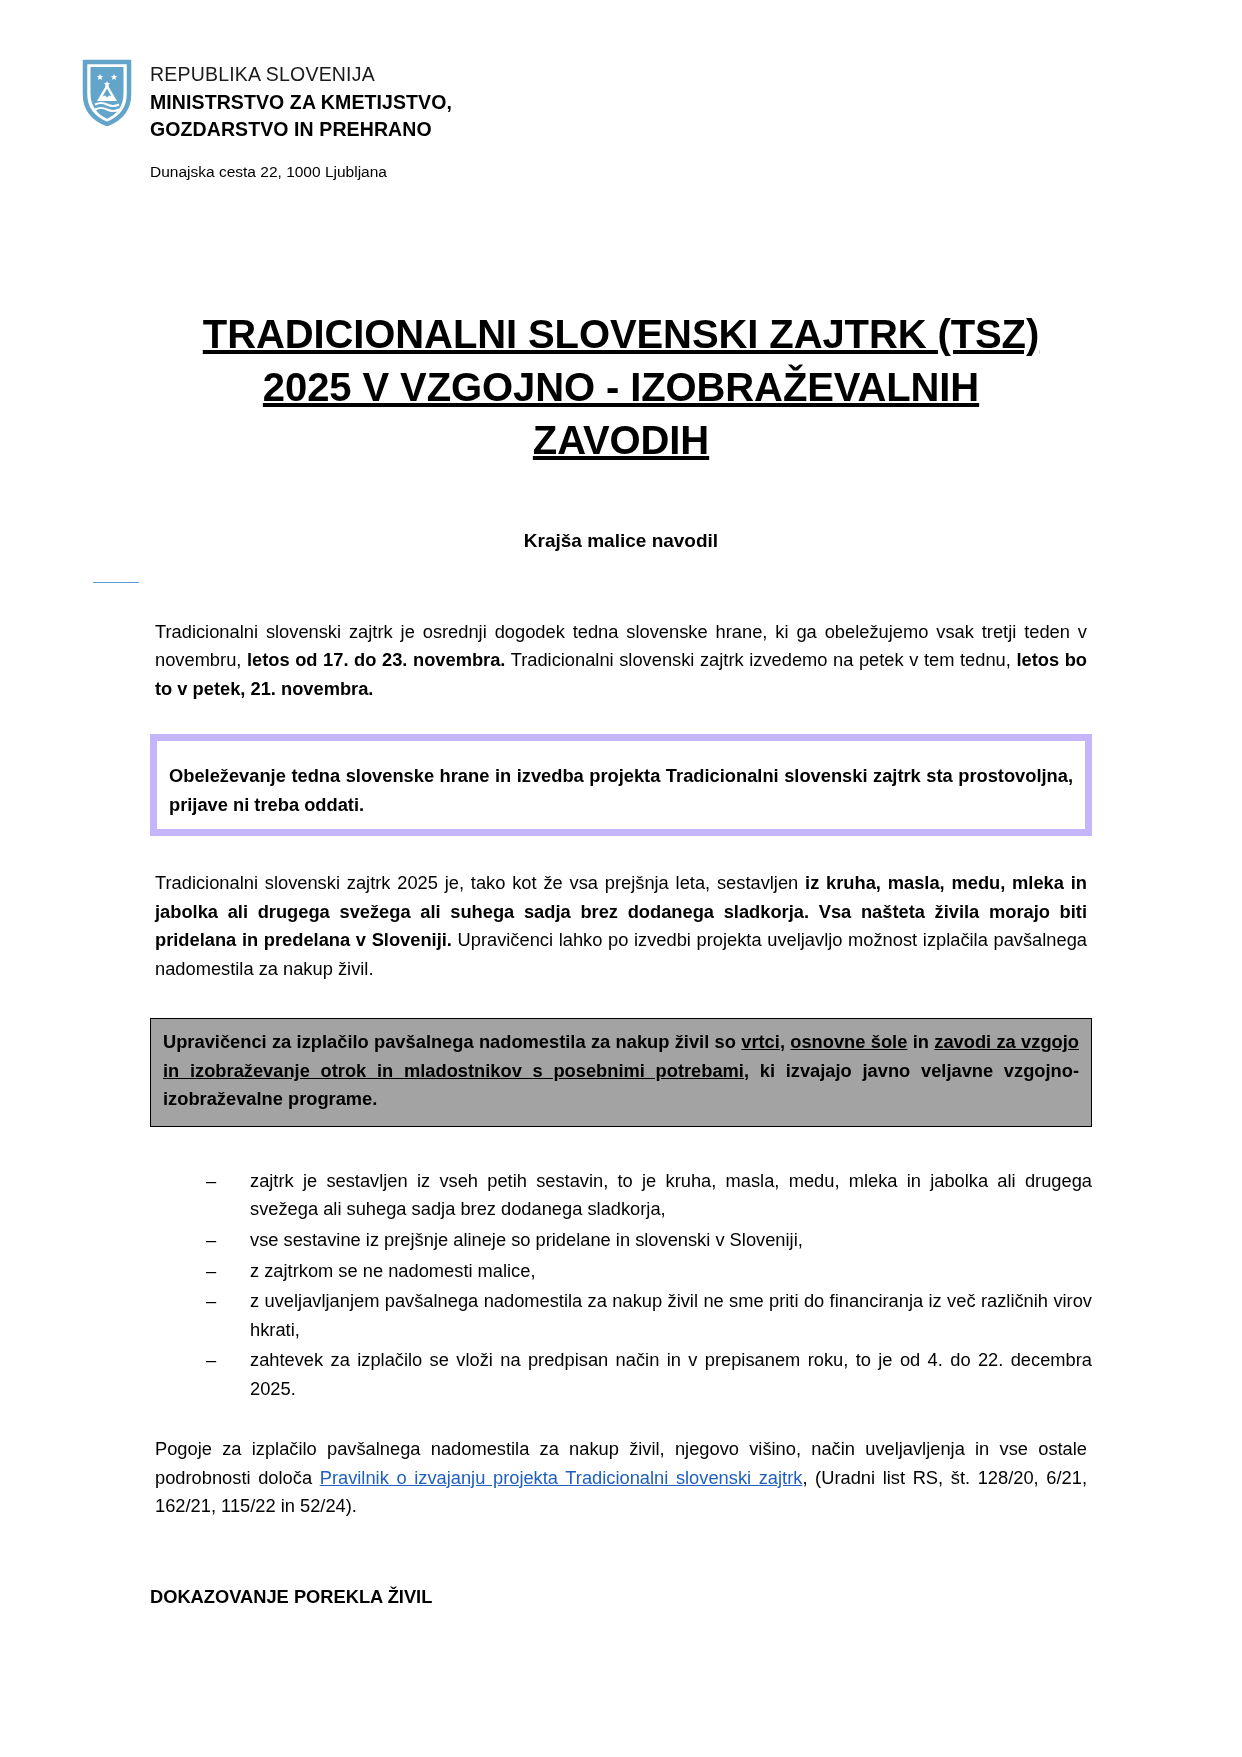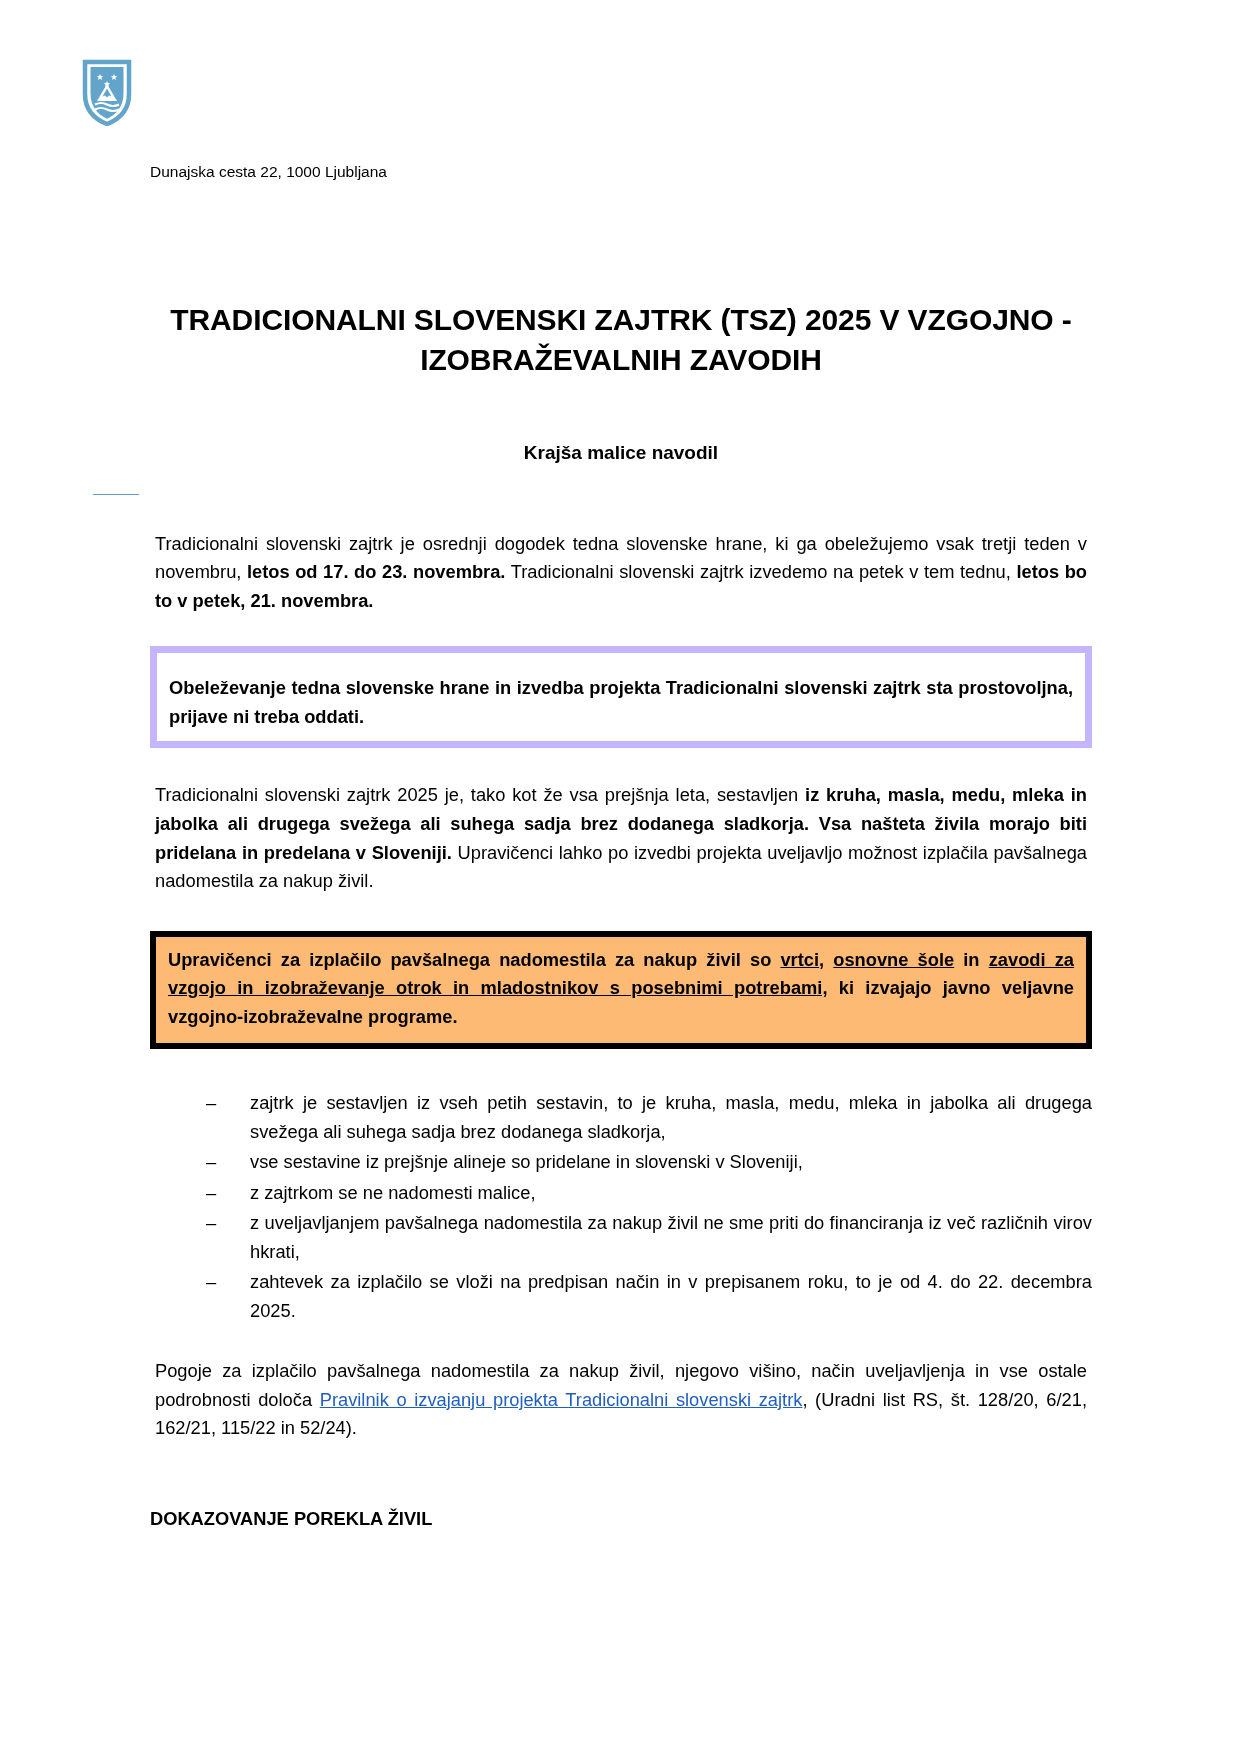--- a/index.html
+++ b/index.html
@@ -74,27 +74,28 @@
 
   
   .content {
     position: absolute;
     left: 150px;
     top: 300px;
     width: 942px;
   }
 
   h1.doc-title {
-    font-size: 30px;
+    font-size: 40px;
     font-weight: 700;
     text-align: center;
     line-height: 1.33;
-    margin: 0;
+    margin: 8px;
     padding: 0 14px;
     letter-spacing: -0.1px;
+    text-decoration: underline;
   }
 
   .subtitle {
     text-align: center;
     font-size: 19px;
     font-weight: 700;
     margin-top: 62px;
   }
   .subtitle-date {
     text-align: center;
@@ -129,22 +130,22 @@
     border: 7px solid #c4b5fd;
     padding: 21px 12px 10px 12px;
     font-size: 18.3px;
     font-weight: 700;
     line-height: 1.56;
     text-align: justify;
     box-sizing: border-box;
   }
 
   .box-green {
-    background: #fdba74;
-    border: 6px solid #000000;
+    background: #a3a3a3;
+    border: 1px solid #000000;
     padding: 9px 12px 12px 12px;
     font-size: 18.3px;
     font-weight: 700;
     line-height: 1.56;
     text-align: justify;
     box-sizing: border-box;
   }
 
   .u { text-decoration: underline; }
   b { font-weight: 700; }
@@ -195,20 +196,25 @@
         <path d="M13 46.5 q6 -3 12 0 q6 3 12 0" fill="none" stroke="#ffffff" stroke-width="2.2"></path>
         <path d="M13 51.5 q6 -3 12 0 q6 3 12 0" fill="none" stroke="#ffffff" stroke-width="2.2"></path>
         <g fill="#ffffff">
           <path d="M18 16 l0.95 2.1 l2.1 0.25 l-1.6 1.45 l0.45 2.2 l-1.9 -1.15 l-1.9 1.15 l0.45 -2.2 l-1.6 -1.45 l2.1 -0.25 Z"></path>
           <path d="M32 16 l0.95 2.1 l2.1 0.25 l-1.6 1.45 l0.45 2.2 l-1.9 -1.15 l-1.9 1.15 l0.45 -2.2 l-1.6 -1.45 l2.1 -0.25 Z"></path>
           <path d="M25 23 l0.95 2.1 l2.1 0.25 l-1.6 1.45 l0.45 2.2 l-1.9 -1.15 l-1.9 1.15 l0.45 -2.2 l-1.6 -1.45 l2.1 -0.25 Z"></path>
         </g>
       </svg>
     </div>
 
+    <div class="header-titles">
+      <div class="org-country">REPUBLIKA SLOVENIJA</div>
+      <div class="org-name">MINISTRSTVO ZA KMETIJSTVO,</div>
+      <div class="org-name">GOZDARSTVO IN PREHRANO</div>
+    </div>
 
     <div class="contact-left">
       <div>Dunajska cesta 22, 1000 Ljubljana</div>
     </div>
 
   </div>
 
   <div class="content">
 
     <h1 class="doc-title">TRADICIONALNI SLOVENSKI ZAJTRK (TSZ) 2025 V VZGOJNO - IZOBRAŽEVALNIH ZAVODIH</h1>

